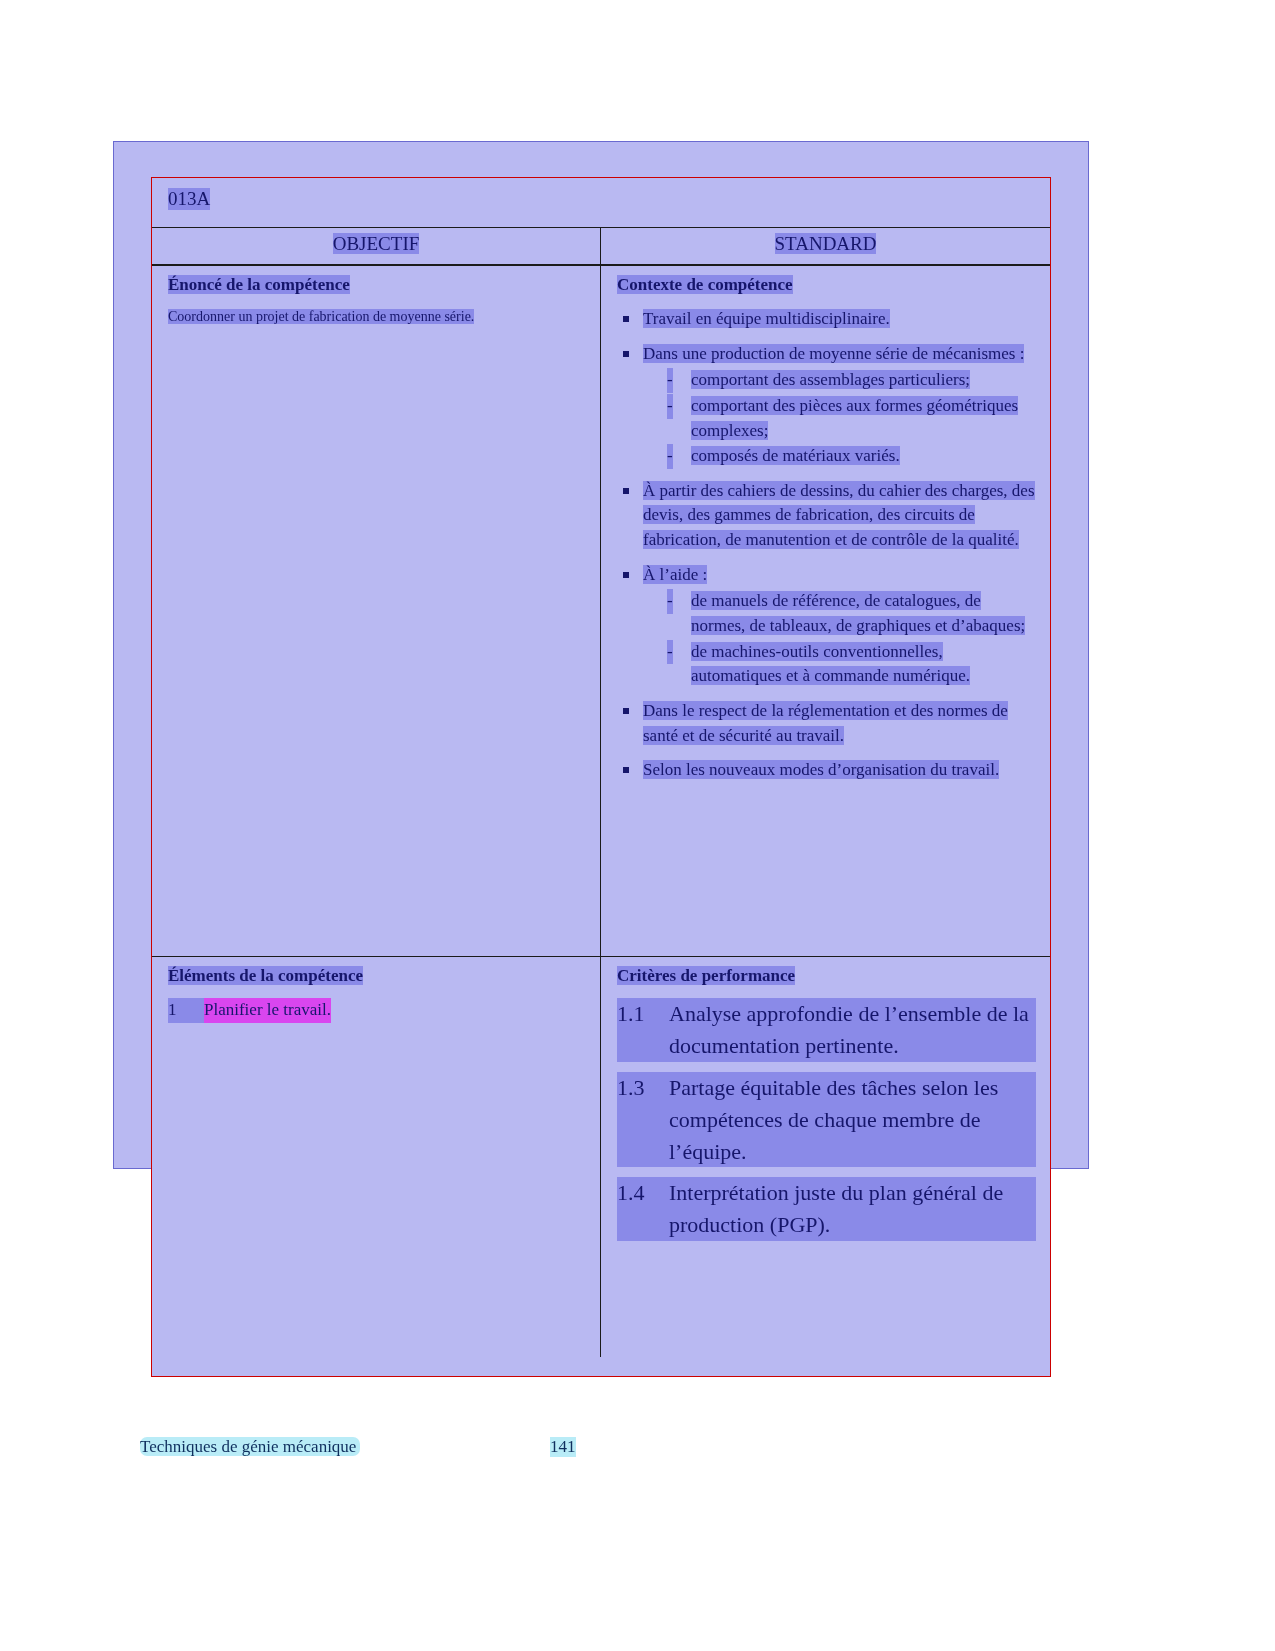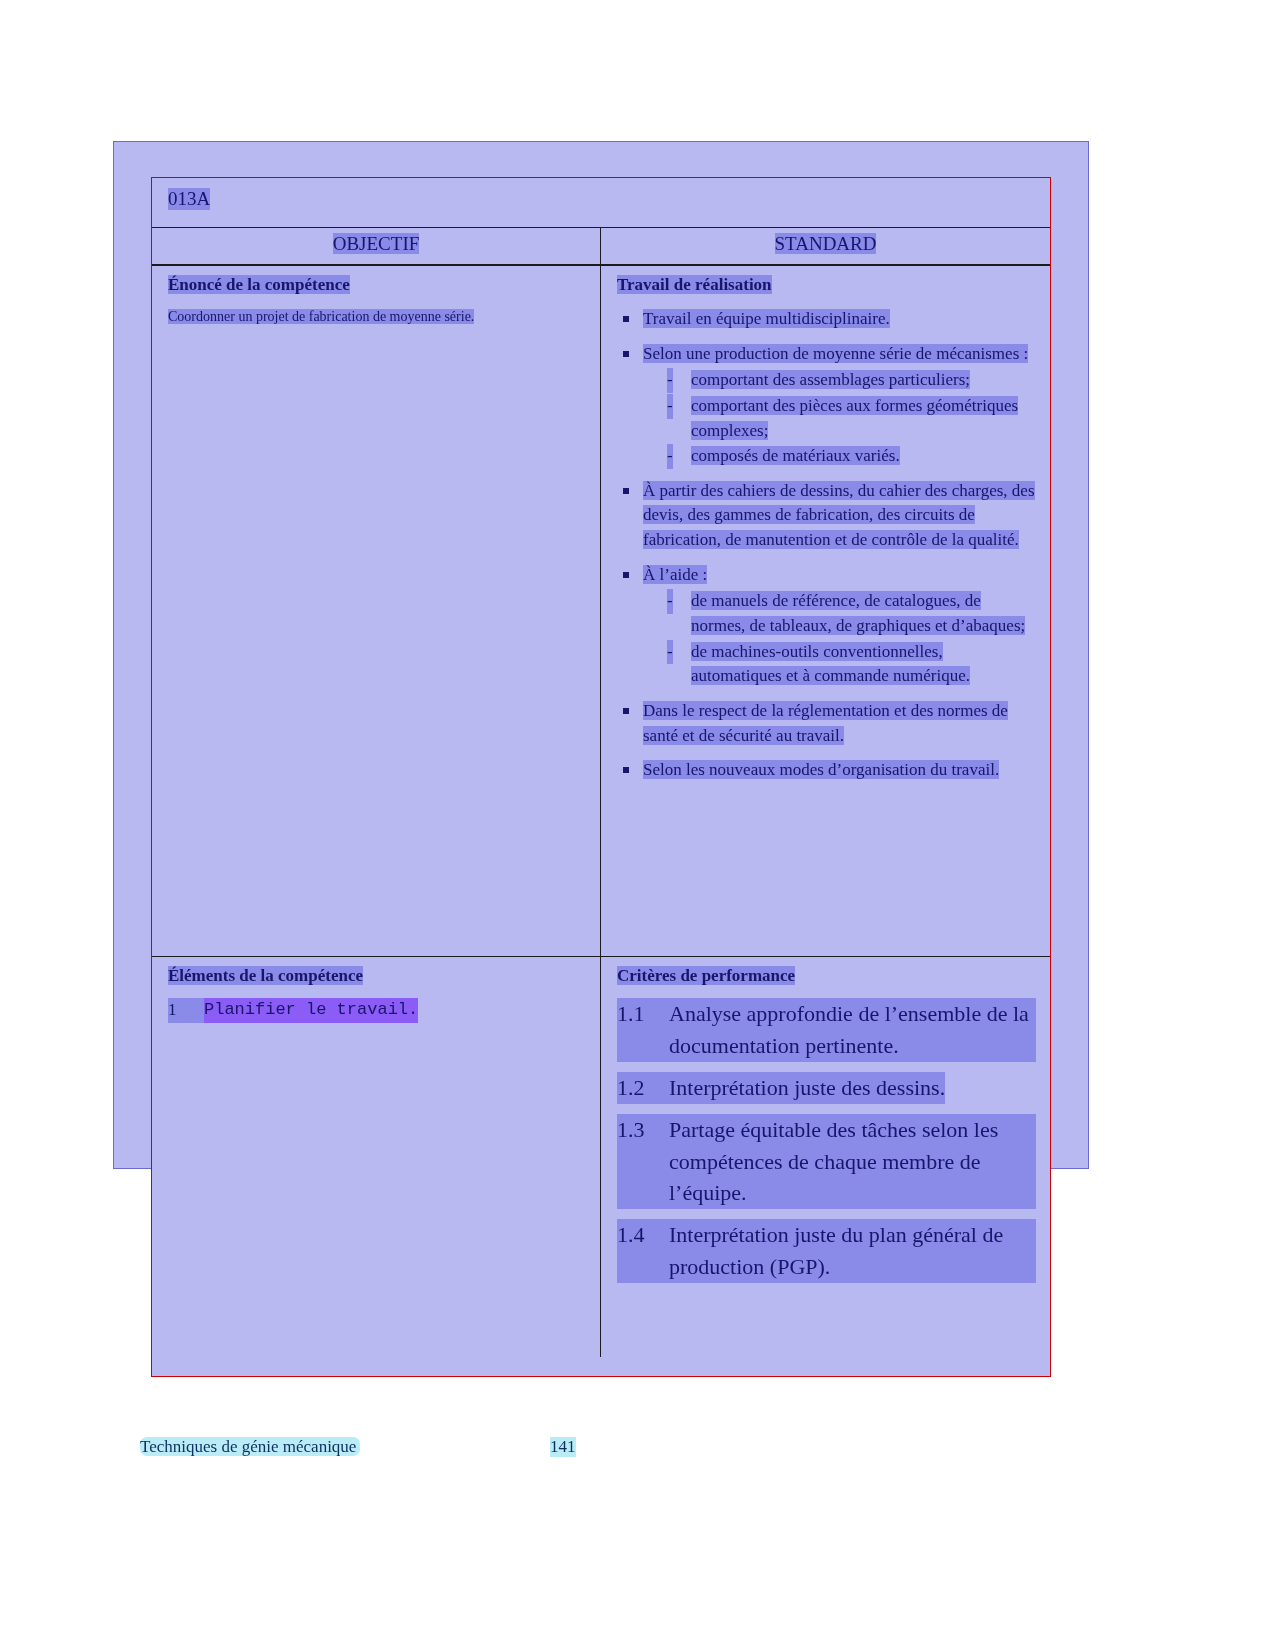--- a/index.html
+++ b/index.html
@@ -157,21 +157,21 @@
     font-size: 17px;
     color: #16166b;
     line-height: 1.45;
     display: flex;
     margin-bottom: 10px;
   }
   .el-num {
     flex: 0 0 36px;
     background: #8a8ae8;
   }
-  .el-txt { background: #8b5cf6; font-family: Liberation Mono, monospace; }
+  .el-txt { background: #d946ef; }
 
   .crit-item {
     font-size: 22px;
     color: #16166b;
     line-height: 1.45;
     display: flex;
     margin-bottom: 10px;
   }
   .crit-num {
     flex: 0 0 52px;
@@ -238,28 +238,28 @@
         <div class="sec-title">
           <span>Énoncé de la compétence</span>
         </div>
         <div class="plain">
           <span>Coordonner un projet de fabrication de moyenne série.</span>
         </div>
       </div>
 
       <div class="col right" style="min-height:690px;">
         <div class="sec-title">
-          <span>Travail de réalisation</span>
+          <span>Contexte de compétence</span>
         </div>
         <ul class="bullets">
           <li>
             <span class="txt">Travail en équipe multidisciplinaire.</span>
           </li>
           <li>
-            <span class="txt">Selon une production de moyenne série de mécanismes :</span>
+            <span class="txt">Dans une production de moyenne série de mécanismes :</span>
             <ul class="sub">
               <li><span class="txt">comportant des assemblages particuliers;</span></li>
               <li><span class="txt">comportant des pièces aux formes géométriques complexes;</span></li>
               <li><span class="txt">composés de matériaux variés.</span></li>
             </ul>
           </li>
           <li>
             <span class="txt">À partir des cahiers de dessins, du cahier des charges, des devis, des gammes de fabrication, des circuits de fabrication, de manutention et de contrôle de la qualité.</span>
           </li>
           <li>
@@ -293,24 +293,20 @@
       </div>
 
       <div class="col right" style="min-height:400px;">
         <div class="sec-title">
           <span>Critères de performance</span>
         </div>
         <div class="criteres-block">
           <div class="crit-item">
             <div class="crit-num">1.1</div>
             <div class="crit-txt">Analyse approfondie de l’ensemble de la documentation pertinente.</div>
-          </div>
-          <div class="crit-item">
-            <div class="crit-num">1.2</div>
-            <div class="crit-txt">Interprétation juste des dessins.</div>
           </div>
           <div class="crit-item">
             <div class="crit-num">1.3</div>
             <div class="crit-txt">Partage équitable des tâches selon les compétences de chaque membre de l’équipe.</div>
           </div>
           <div class="crit-item">
             <div class="crit-num">1.4</div>
             <div class="crit-txt">Interprétation juste du plan général de production (PGP).</div>
           </div>
         </div>

